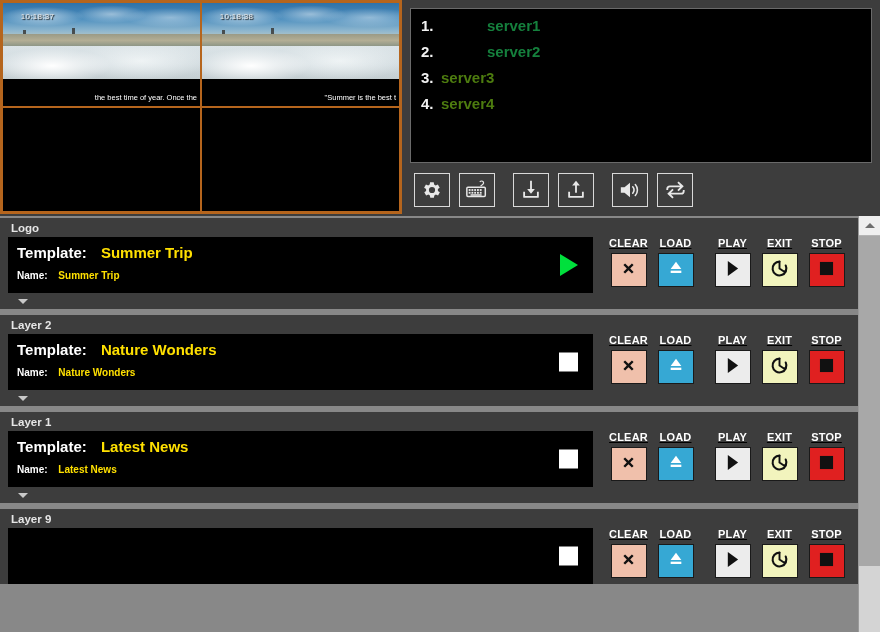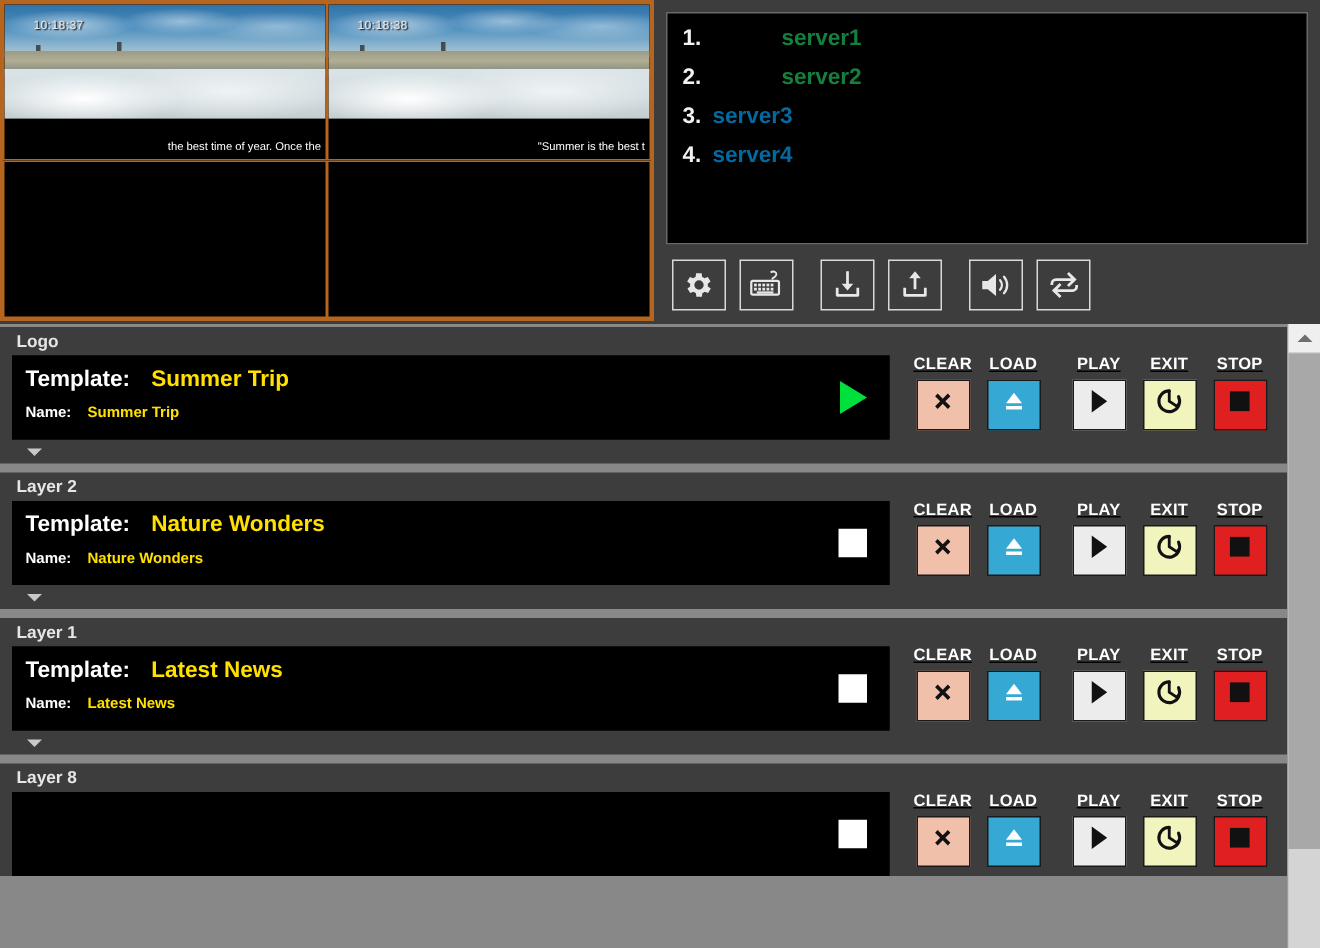--- a/index.html
+++ b/index.html
@@ -7,21 +7,21 @@
     width: 880px; height: 632px;
     background: #3d3d3d;
     font-family: "Liberation Sans", sans-serif;
     overflow: hidden;
   }
 
   
   .top-area { display: flex; height: 216px; width: 880px; }
 
   .preview-panel {
-    width: 436px; height: 214px;
+    width: 402px; height: 214px;
     background: #000;
     border: 2px solid #b5651d;
     display: grid;
     grid-template-columns: 1fr 1fr;
     grid-template-rows: 1fr 1fr;
   }
   .preview-cell {
     position: relative;
     background: #000;
     border: 1px solid #b5651d;
@@ -94,21 +94,21 @@
   .server-list {
     background: #000;
     border: 1px solid #6a6a6a;
     height: 155px;
     padding: 8px 10px;
   }
   .server-row { display: flex; align-items: baseline; margin-bottom: 9px; font-size: 15px; font-weight: bold; }
   .server-idx { color: #f2f2f2; width: 20px; }
   .server-name { font-weight: bold; }
   .server-name.online { color: #15803d; margin-left: 46px; }
-  .server-name.offline { color: #0369a1; }
+  .server-name.offline { color: #4d7c0f; }
 
   .icon-bar { display: flex; gap: 9px; padding: 10px 2px 0 4px; }
   .icon-btn {
     width: 36px; height: 34px;
     background: #3d3d3d;
     border: 1px solid #d9d9d9;
     display: flex; align-items: center; justify-content: center;
     cursor: pointer;
   }
   .icon-btn.nogap { margin-left: 9px; }
@@ -561,21 +561,21 @@
             </div>
           </div>
         </div>
       </div>
       <div class="chev-row">
         <span class="chev-down"></span>
       </div>
     </div>
 
     <div class="layer-group">
-      <div class="layer-header">Layer 8</div>
+      <div class="layer-header">Layer 9</div>
       <div class="layer-body">
         <div class="layer-card">
           <div class="state-ind">
             <div class="state-stop"></div>
           </div>
         </div>
         <div class="btn-col">
           <div class="btn-cell">
             <div class="btn-label">CLEAR</div>
             <div class="act-btn clear">

